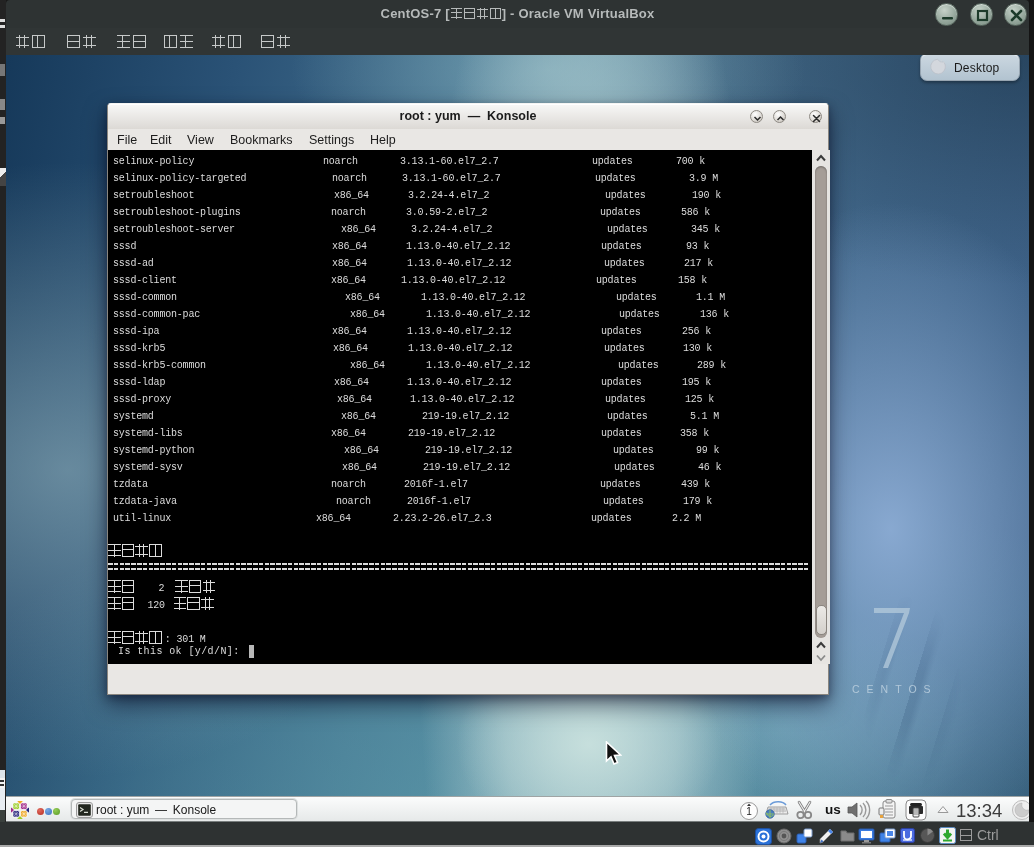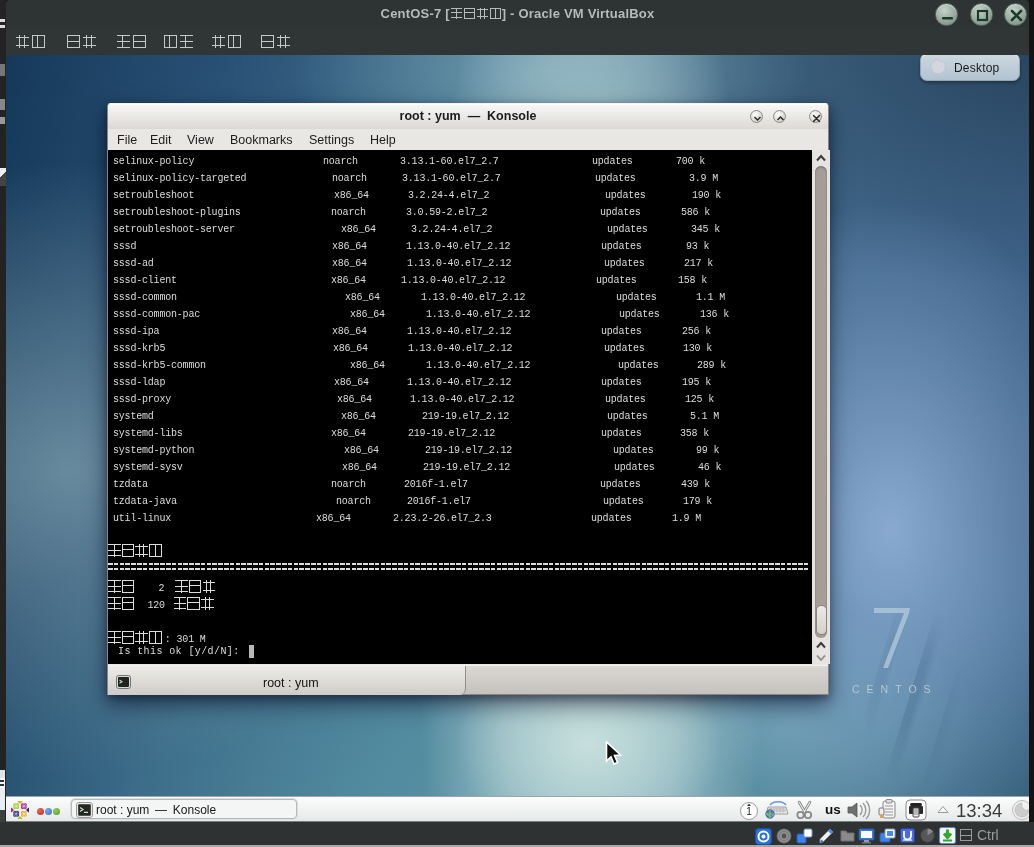--- a/index.html
+++ b/index.html
@@ -175,30 +175,20 @@
             <path d="M2 7.5 L6 3 L10 7.5" fill="none" stroke="#3a3a3a" stroke-width="2"></path>
           </svg>
         <div id="sgroove"></div>
         <div id="sthumb"></div>
         <svg style="position:absolute;left:3px;top:490px" width="12" height="10">
             <path d="M2 7.5 L6 3 L10 7.5" fill="none" stroke="#3a3a3a" stroke-width="2"></path>
           </svg>
           <svg style="position:absolute;left:3px;top:503px" width="12" height="9">
             <path d="M2 2.5 L6 7 L10 2.5" fill="none" stroke="#8a8a8a" stroke-width="1.8"></path>
           </svg>
-     </div>
-     <div class="abs" id="ktabs">
-       <div id="ktab">
-         <svg style="position:absolute;left:8px;top:9px" width="16" height="15">
-              <rect x="0.5" y="0.5" width="14" height="13" rx="2" fill="#d8d8d8" stroke="#777"></rect>
-              <rect x="2" y="2" width="11" height="10" rx="1" fill="#20251f"></rect>
-              <path d="M3.5 5 L6 6.7 L3.5 8.2" fill="none" stroke="#cfd4cb" stroke-width="1.1"></path>
-            </svg>
-         <span>root : yum</span>
-       </div>
      </div>
    </div>
  </div>
 
  <div class="abs" style="left:0;top:0;width:1034px;height:847px;pointer-events:none">
 <span class="t" style="left:113px;top:156px">selinux-policy</span>
 <span class="t" style="left:323px;top:156px">noarch</span>
 <span class="t" style="left:400px;top:156px">3.13.1-60.el7_2.7</span>
 <span class="t" style="left:592px;top:156px">updates</span>
 <span class="t" style="left:676px;top:156px">700 k</span>
@@ -299,21 +289,21 @@
 <span class="t" style="left:681px;top:479px">439 k</span>
 <span class="t" style="left:113px;top:496px">tzdata-java</span>
 <span class="t" style="left:336px;top:496px">noarch</span>
 <span class="t" style="left:407px;top:496px">2016f-1.el7</span>
 <span class="t" style="left:603px;top:496px">updates</span>
 <span class="t" style="left:683px;top:496px">179 k</span>
 <span class="t" style="left:113px;top:513px">util-linux</span>
 <span class="t" style="left:316px;top:513px">x86_64</span>
 <span class="t" style="left:393px;top:513px">2.23.2-26.el7_2.3</span>
 <span class="t" style="left:591px;top:513px">updates</span>
-<span class="t" style="left:672px;top:513px">1.9 M</span>
+<span class="t" style="left:672px;top:513px">2.2 M</span>
 
 <div class="abs" style="left:108px;top:541px;color:#dcdcdc"><i class="cj v1" style="width:12.5px;height:12.5px;margin:0 1.2px 1px 0"></i><i class="cj v2" style="width:12.5px;height:12.5px;margin:0 1.2px 1px 0"></i><i class="cj v3" style="width:12.5px;height:12.5px;margin:0 1.2px 1px 0"></i><i class="cj v4" style="width:12.5px;height:12.5px;margin:0 1.2px 1px 0"></i></div>
 <div class="abs" style="left:108px;top:563px;width:700px;height:8px;background:
  repeating-linear-gradient(90deg, rgba(220,220,220,1) 0 4.6px, rgba(220,220,220,0) 4.6px 5.8px);
  -webkit-mask-image:linear-gradient(180deg,#000 0 2.4px,transparent 2.4px 5px,#000 5px 7.4px,transparent 7.4px);
  mask-image:linear-gradient(180deg,#000 0 2.4px,transparent 2.4px 5px,#000 5px 7.4px,transparent 7.4px)"></div>
 <div class="abs" style="left:108px;top:577px;color:#dcdcdc"><i class="cj v1" style="width:12.5px;height:12.5px;margin:0 1.2px 1px 0"></i><i class="cj v2" style="width:12.5px;height:12.5px;margin:0 1.2px 1px 0"></i><span class="tc" style="position:static;margin-left:23px">2</span><span style="display:inline-block;width:11px"></span><i class="cj v1" style="width:12.5px;height:12.5px;margin:0 1.2px 1px 0"></i><i class="cj v2" style="width:12.5px;height:12.5px;margin:0 1.2px 1px 0"></i><i class="cj v3" style="width:12.5px;height:12.5px;margin:0 1.2px 1px 0"></i></div>
 <div class="abs" style="left:108px;top:594px;color:#dcdcdc"><i class="cj v1" style="width:12.5px;height:12.5px;margin:0 1.2px 1px 0"></i><i class="cj v2" style="width:12.5px;height:12.5px;margin:0 1.2px 1px 0"></i><span class="tc" style="position:static;margin-left:12px">120</span><span style="display:inline-block;width:9px"></span><i class="cj v1" style="width:12.5px;height:12.5px;margin:0 1.2px 1px 0"></i><i class="cj v2" style="width:12.5px;height:12.5px;margin:0 1.2px 1px 0"></i><i class="cj v3" style="width:12.5px;height:12.5px;margin:0 1.2px 1px 0"></i></div>
 <div class="abs" style="left:108px;top:628px;color:#dcdcdc"><i class="cj v1" style="width:12.5px;height:12.5px;margin:0 1.2px 1px 0"></i><i class="cj v2" style="width:12.5px;height:12.5px;margin:0 1.2px 1px 0"></i><i class="cj v3" style="width:12.5px;height:12.5px;margin:0 1.2px 1px 0"></i><i class="cj v4" style="width:12.5px;height:12.5px;margin:0 1.2px 1px 0"></i><span class="tc" style="position:static;margin-left:2px">:</span><span class="tc" style="position:static;margin-left:6px">301 M</span></div>
 <span class="tc" style="left:118px;top:646px;letter-spacing:.4px">Is this ok [y/d/N]:</span>

